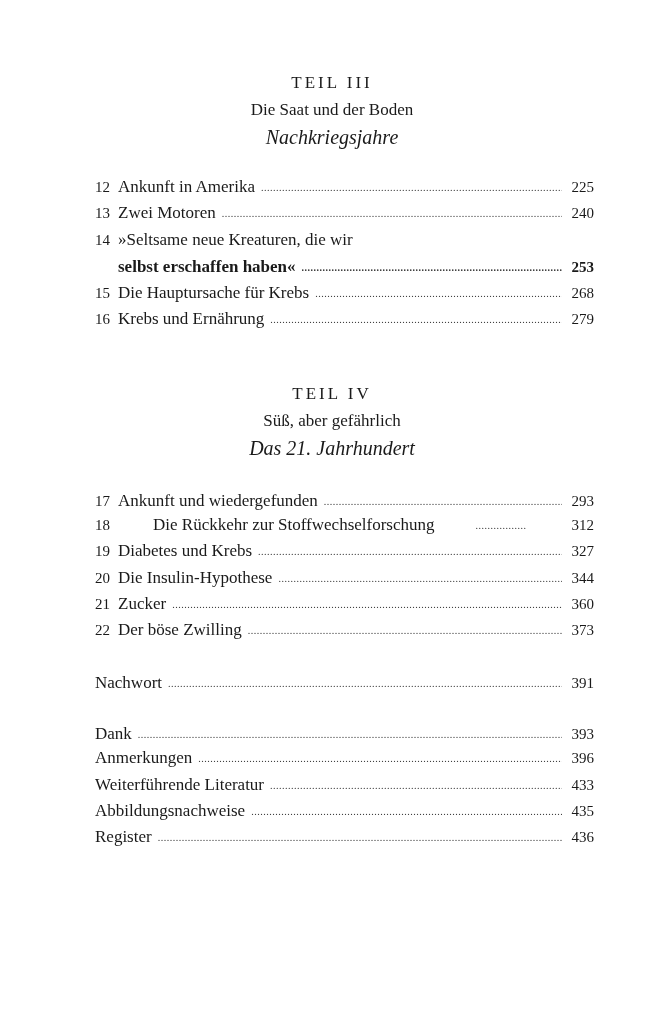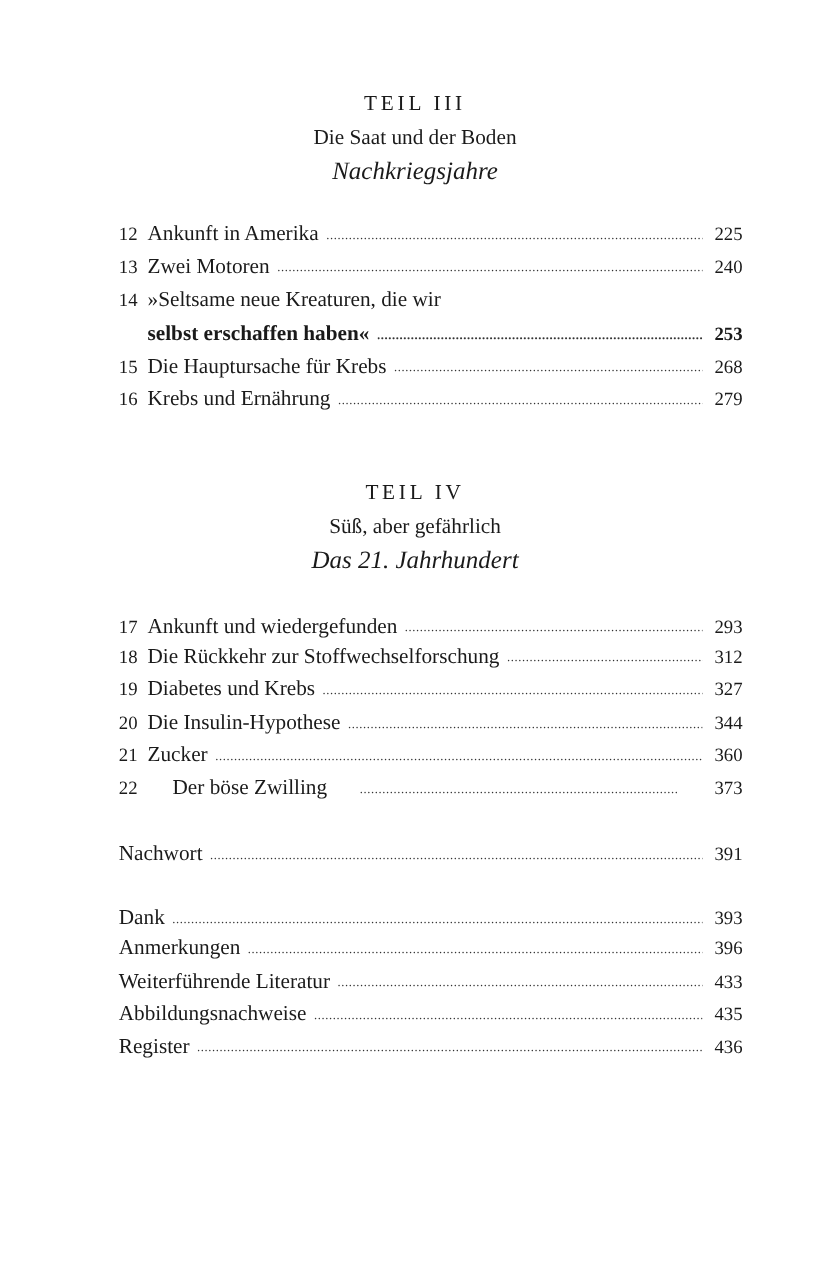--- a/index.html
+++ b/index.html
@@ -85,21 +85,21 @@
     <div class="part-title" style="margin-top:7px;">Süß, aber gefährlich</div>
     <div class="part-sub" style="margin-top:7px;">Das 21. Jahrhundert</div>
   </div>
 
   <div class="row" style="top:490px;">
     <span class="num">17</span>
     <span class="title">Ankunft und wiedergefunden</span>
     <span class="leader"></span>
     <span class="page-no">293</span>
   </div>
-  <div class="row" style="top:514px;">
+  <div class="row" style="top:514px;gap:35px;">
     <span class="num">18</span>
     <span class="title">Die Rückkehr zur Stoffwechselforschung</span>
     <span class="leader"></span>
     <span class="page-no">312</span>
   </div>
   <div class="row" style="top:540px;">
     <span class="num">19</span>
     <span class="title">Diabetes und Krebs</span>
     <span class="leader"></span>
     <span class="page-no">327</span>
@@ -109,21 +109,21 @@
     <span class="title">Die Insulin-Hypothese</span>
     <span class="leader"></span>
     <span class="page-no">344</span>
   </div>
   <div class="row" style="top:593px;">
     <span class="num">21</span>
     <span class="title">Zucker</span>
     <span class="leader"></span>
     <span class="page-no">360</span>
   </div>
-  <div class="row" style="top:619px;gap:20px;">
+  <div class="row" style="top:619px;">
     <span class="num">22</span>
     <span class="title">Der böse Zwilling</span>
     <span class="leader"></span>
     <span class="page-no">373</span>
   </div>
 
   <div class="row" style="top:672px;">
     <span class="title">Nachwort</span>
     <span class="leader"></span>
     <span class="page-no">391</span>

